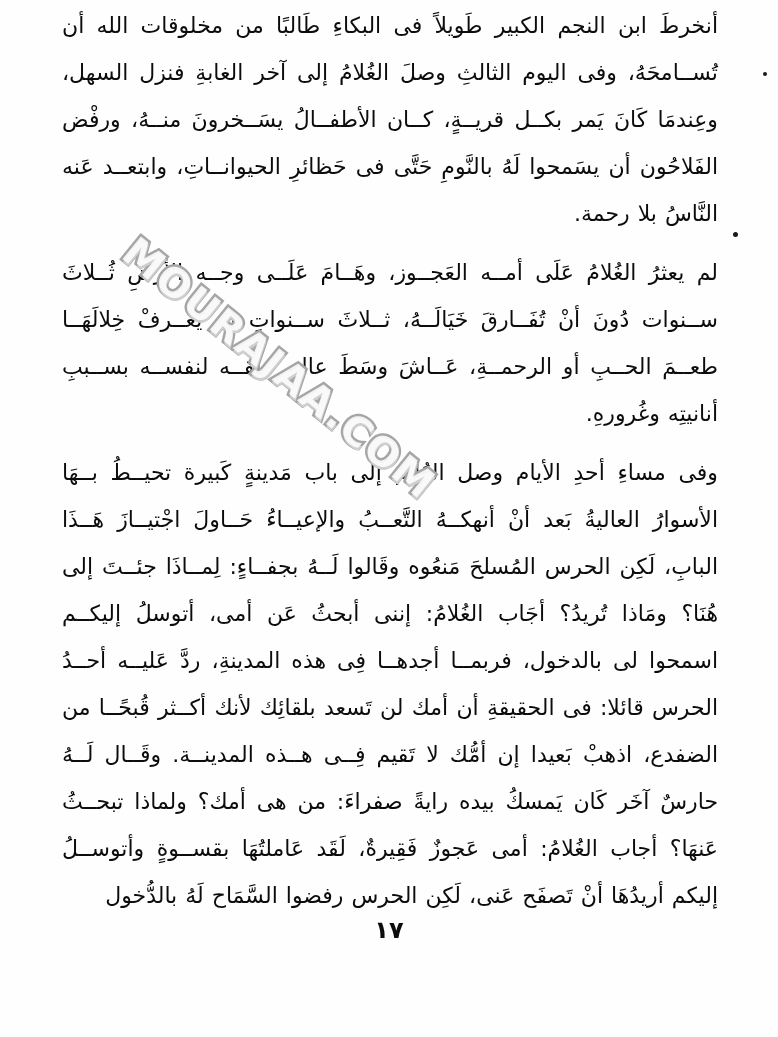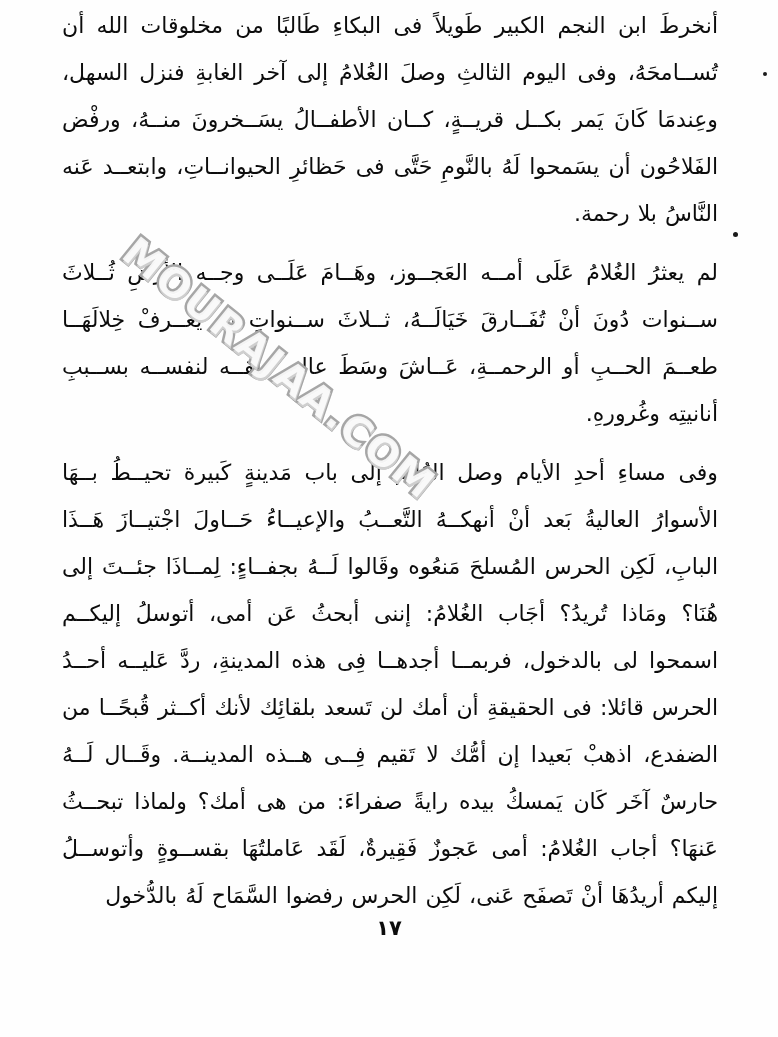--- a/index.html
+++ b/index.html
@@ -39,21 +39,21 @@
     letter-spacing: 0px;
     word-spacing: 1px;
   }
   .page-number {
     position: absolute;
     top: 916px;
     left: 0;
     width: 778px;
     text-align: center;
     font-family: "DejaVu Sans", sans-serif;
-    font-size: 21px;
+    font-size: 24px;
     font-weight: 700;
     color: #0c0c0c;
     direction: rtl;
   }
   .watermark {
     position: absolute;
     top: 228px;
     left: 143px;
     transform: rotate(39deg);
     transform-origin: 0 0;

